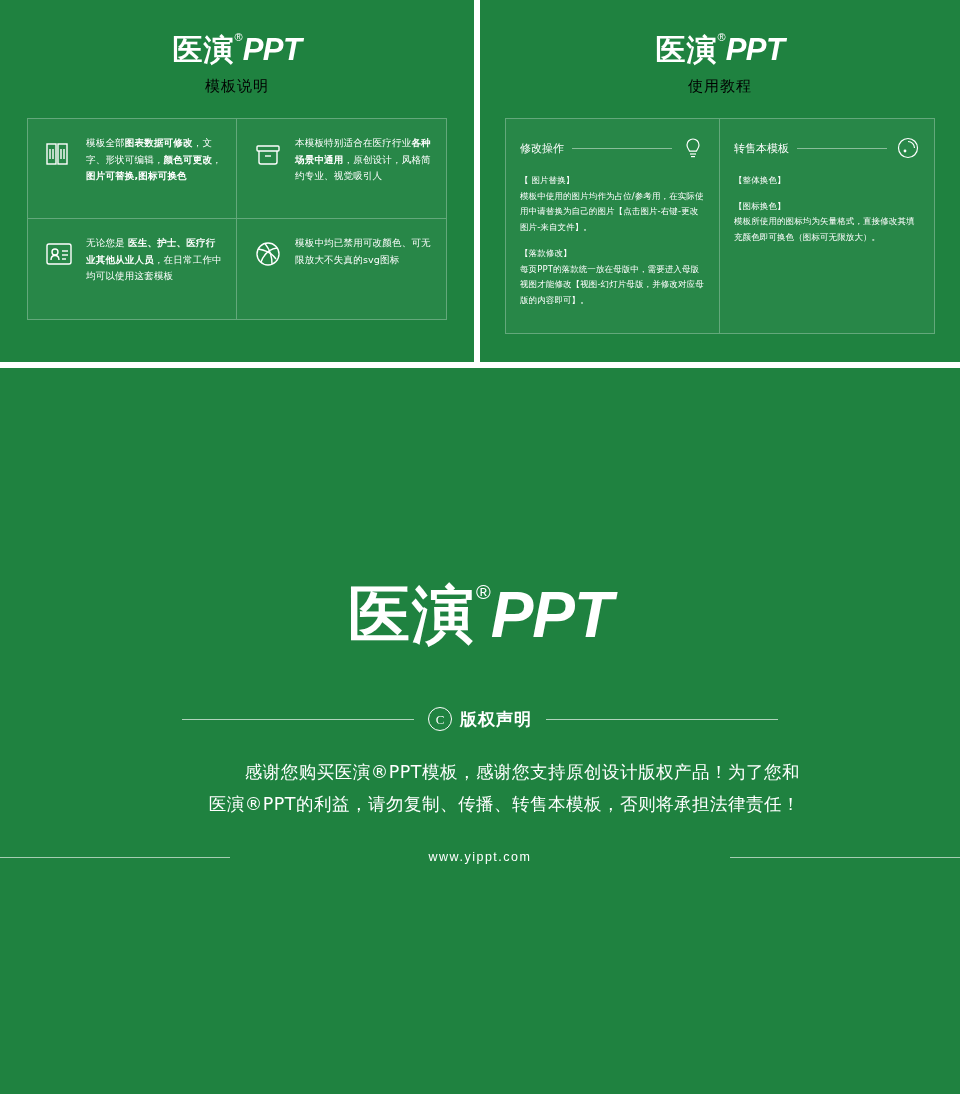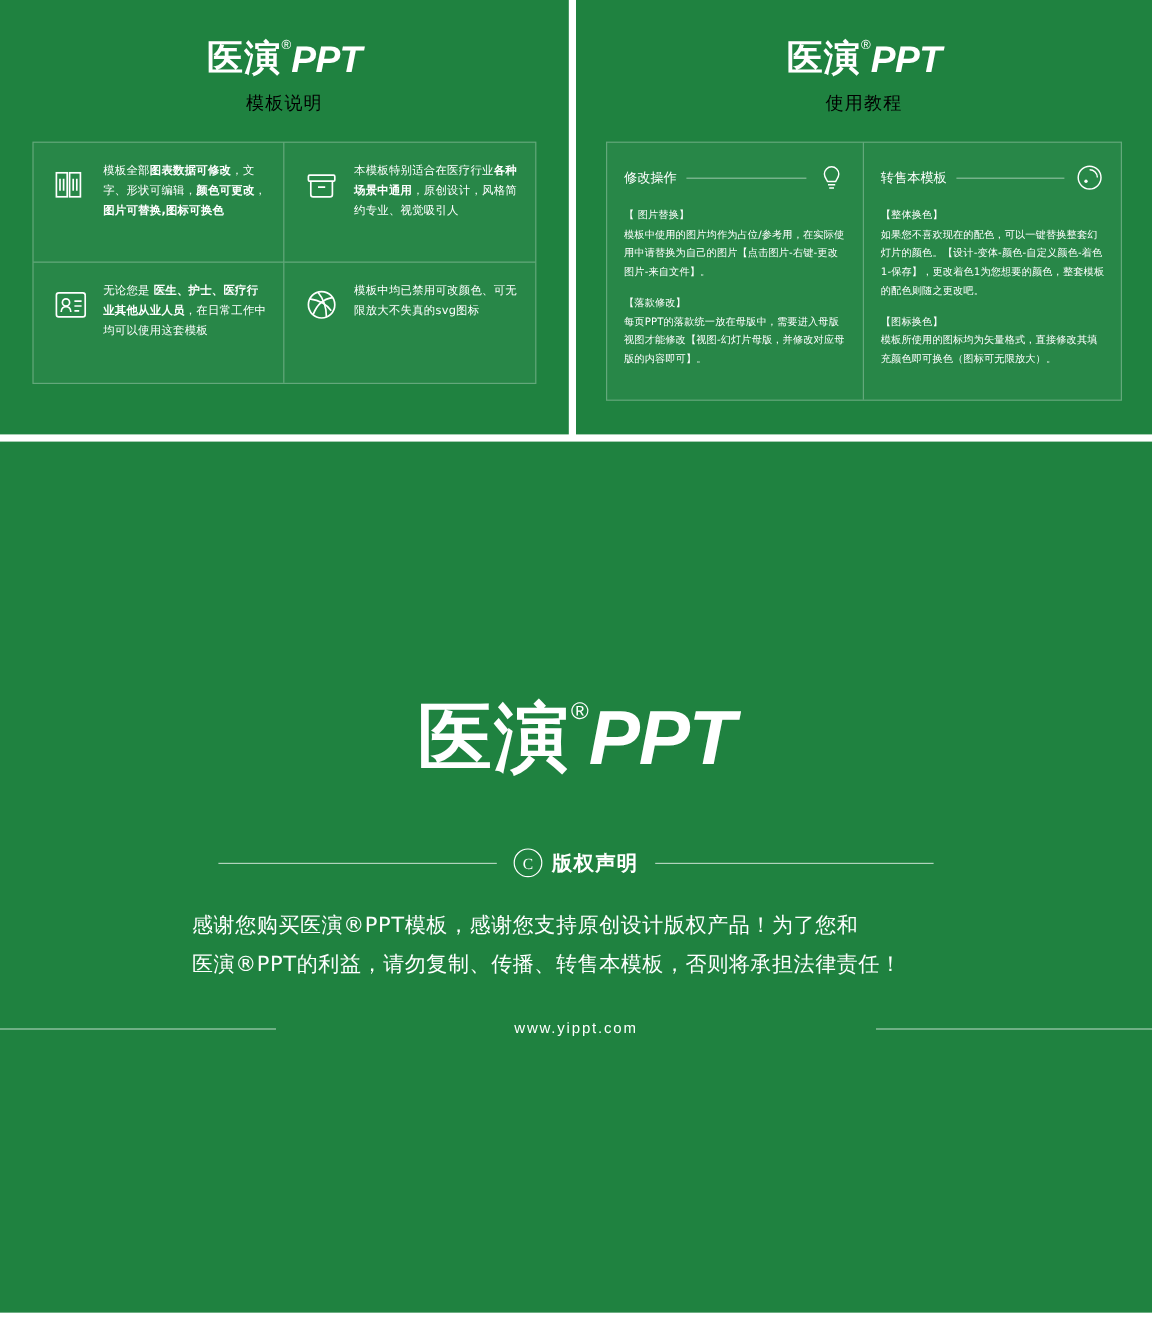--- a/index.html
+++ b/index.html
@@ -238,21 +238,21 @@
     color: #ffffff;
     font-family: "DejaVu Sans", "Liberation Sans", sans-serif;
     font-size: 17px;
     font-weight: bold;
     letter-spacing: 1px;
   }
 
   .cr-paragraph {
     margin: 26px auto 0 auto;
     width: 640px;
-    text-align: left;
+    text-align: right;
     color: #ffffff;
     font-family: "DejaVu Sans", "Liberation Sans", sans-serif;
     font-size: 17.5px;
     line-height: 1.8;
     letter-spacing: 0.5px;
   }
 
   .site-row {
     margin-top: 30px;
     display: flex;
@@ -391,21 +391,20 @@
             <span class="instr-head-icon">
               <svg viewBox="0 0 26 26" width="26" height="26" fill="none" stroke="currentColor" stroke-width="1.2">
                 <circle cx="13" cy="13" r="9.5"></circle>
                 <path d="M13 6.5 c3.6 0 6.5 2.9 6.5 6.5"></path>
                 <circle cx="10" cy="16" r="1.4" fill="currentColor" stroke="none"></circle>
               </svg>
             </span>
           </div>
           <div class="instr-block">
             <span class="bt">【整体换色】</span>
-            <span>如果您不喜欢现在的配色，可以一键替换整套幻灯片的颜色。【设计-变体-颜色-自定义颜色-着色1-保存】，更改着色1为您想要的颜色，整套模板的配色则随之更改吧。</span>
           </div>
           <div class="instr-block">
             <span class="bt">【图标换色】</span>
             <span>模板所使用的图标均为矢量格式，直接修改其填充颜色即可换色（图标可无限放大）。</span>
           </div>
         </div>
 
       </div>
     </div>
   </div>

